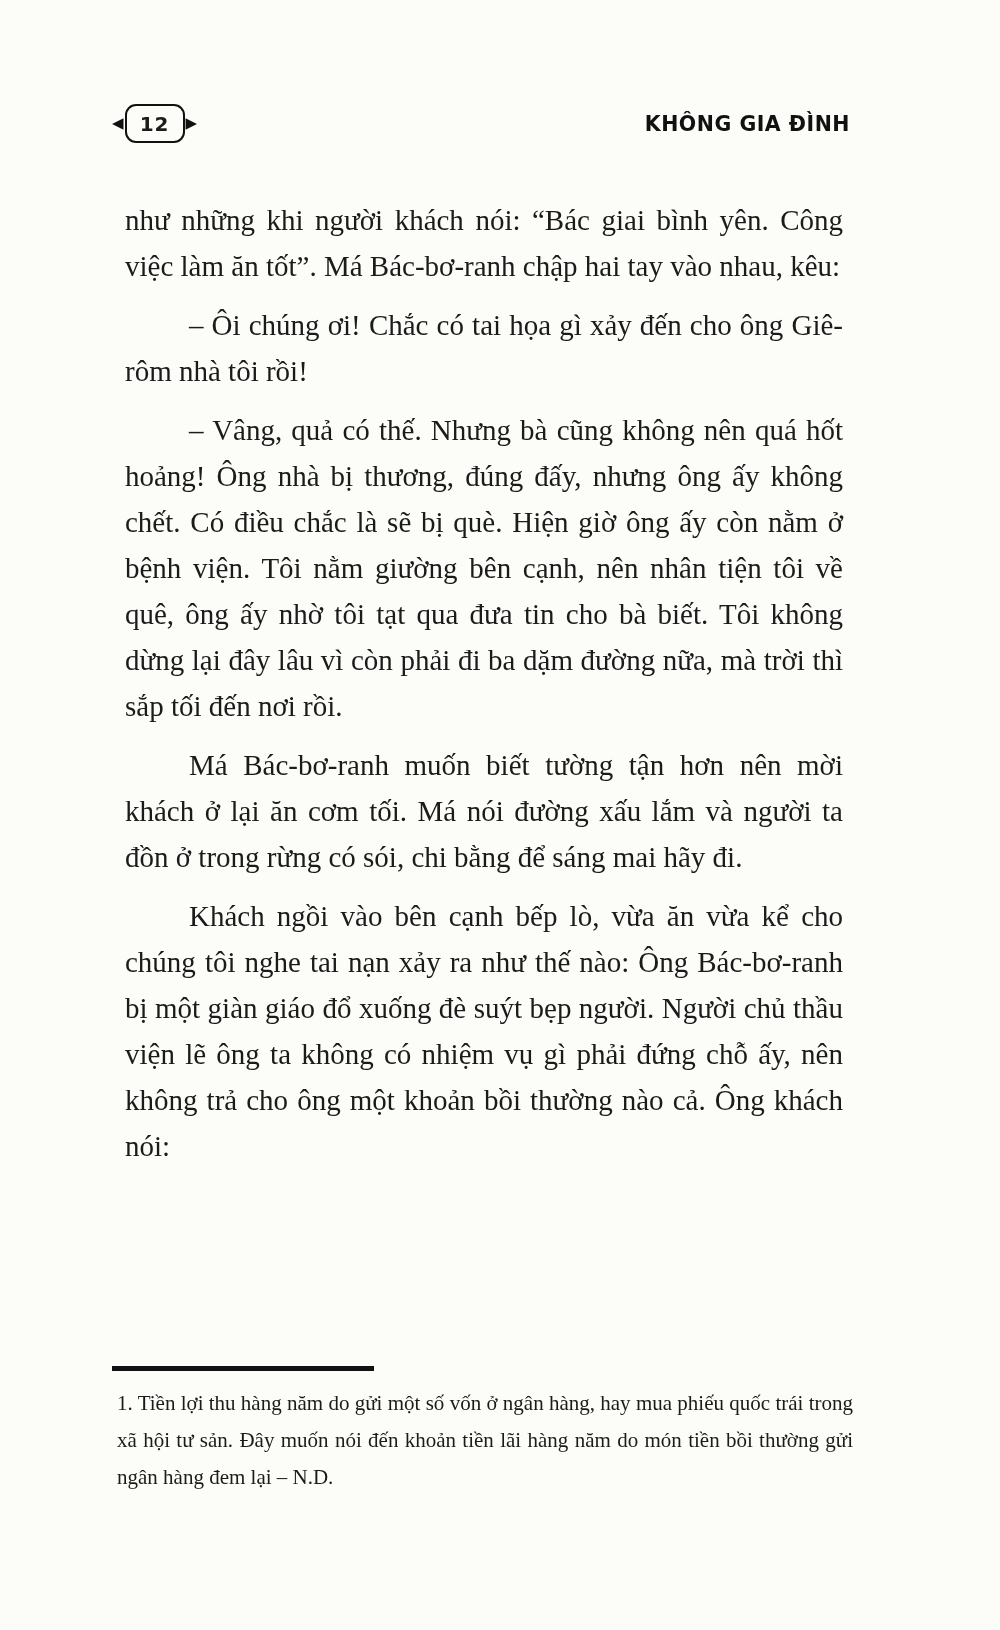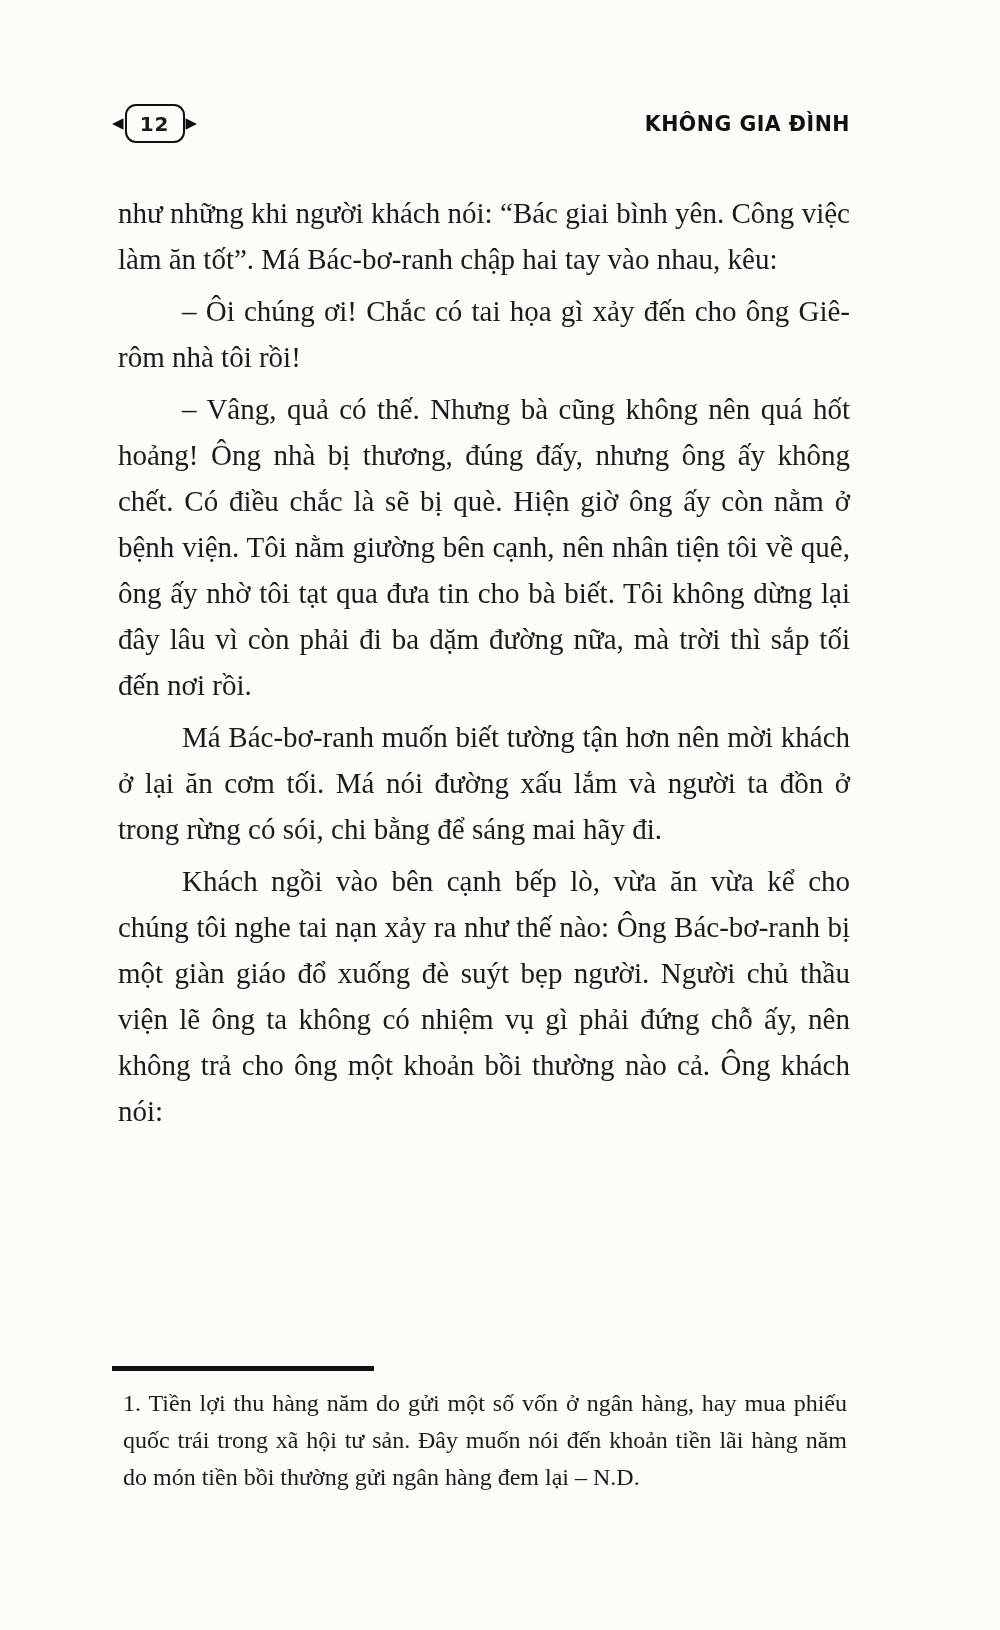--- a/index.html
+++ b/index.html
@@ -39,39 +39,39 @@
     letter-spacing:0.5px;
     color:#111;
   }
   
   .page-body {
     position:absolute; top:184px; left:112px; width:744px;
     font-size:29px;
     line-height:46px;
     text-align:justify;
   }
-  .page-body p { margin:6px; }
+  .page-body p { margin:13px; }
   .para { text-indent:64px; }
   .para-continued { text-indent:0; }
   sup.fn-ref {
     font-size:17px;
     line-height:0;
     vertical-align:super;
   }
   
   .page-footer {
     position:absolute; top:1366px; left:112px; width:746px;
   }
   .footnote-rule {
     width:262px; height:5px; background:#111;
     margin-bottom:14px;
   }
   .footnote-text {
-    margin:11px;
-    font-size:24px;
+    margin:5px;
+    font-size:21px;
     line-height:37px;
     text-align:justify;
   }
 </style>
 </head>
 <body>
 
 <div class="page">
 
   <div class="page-header">

